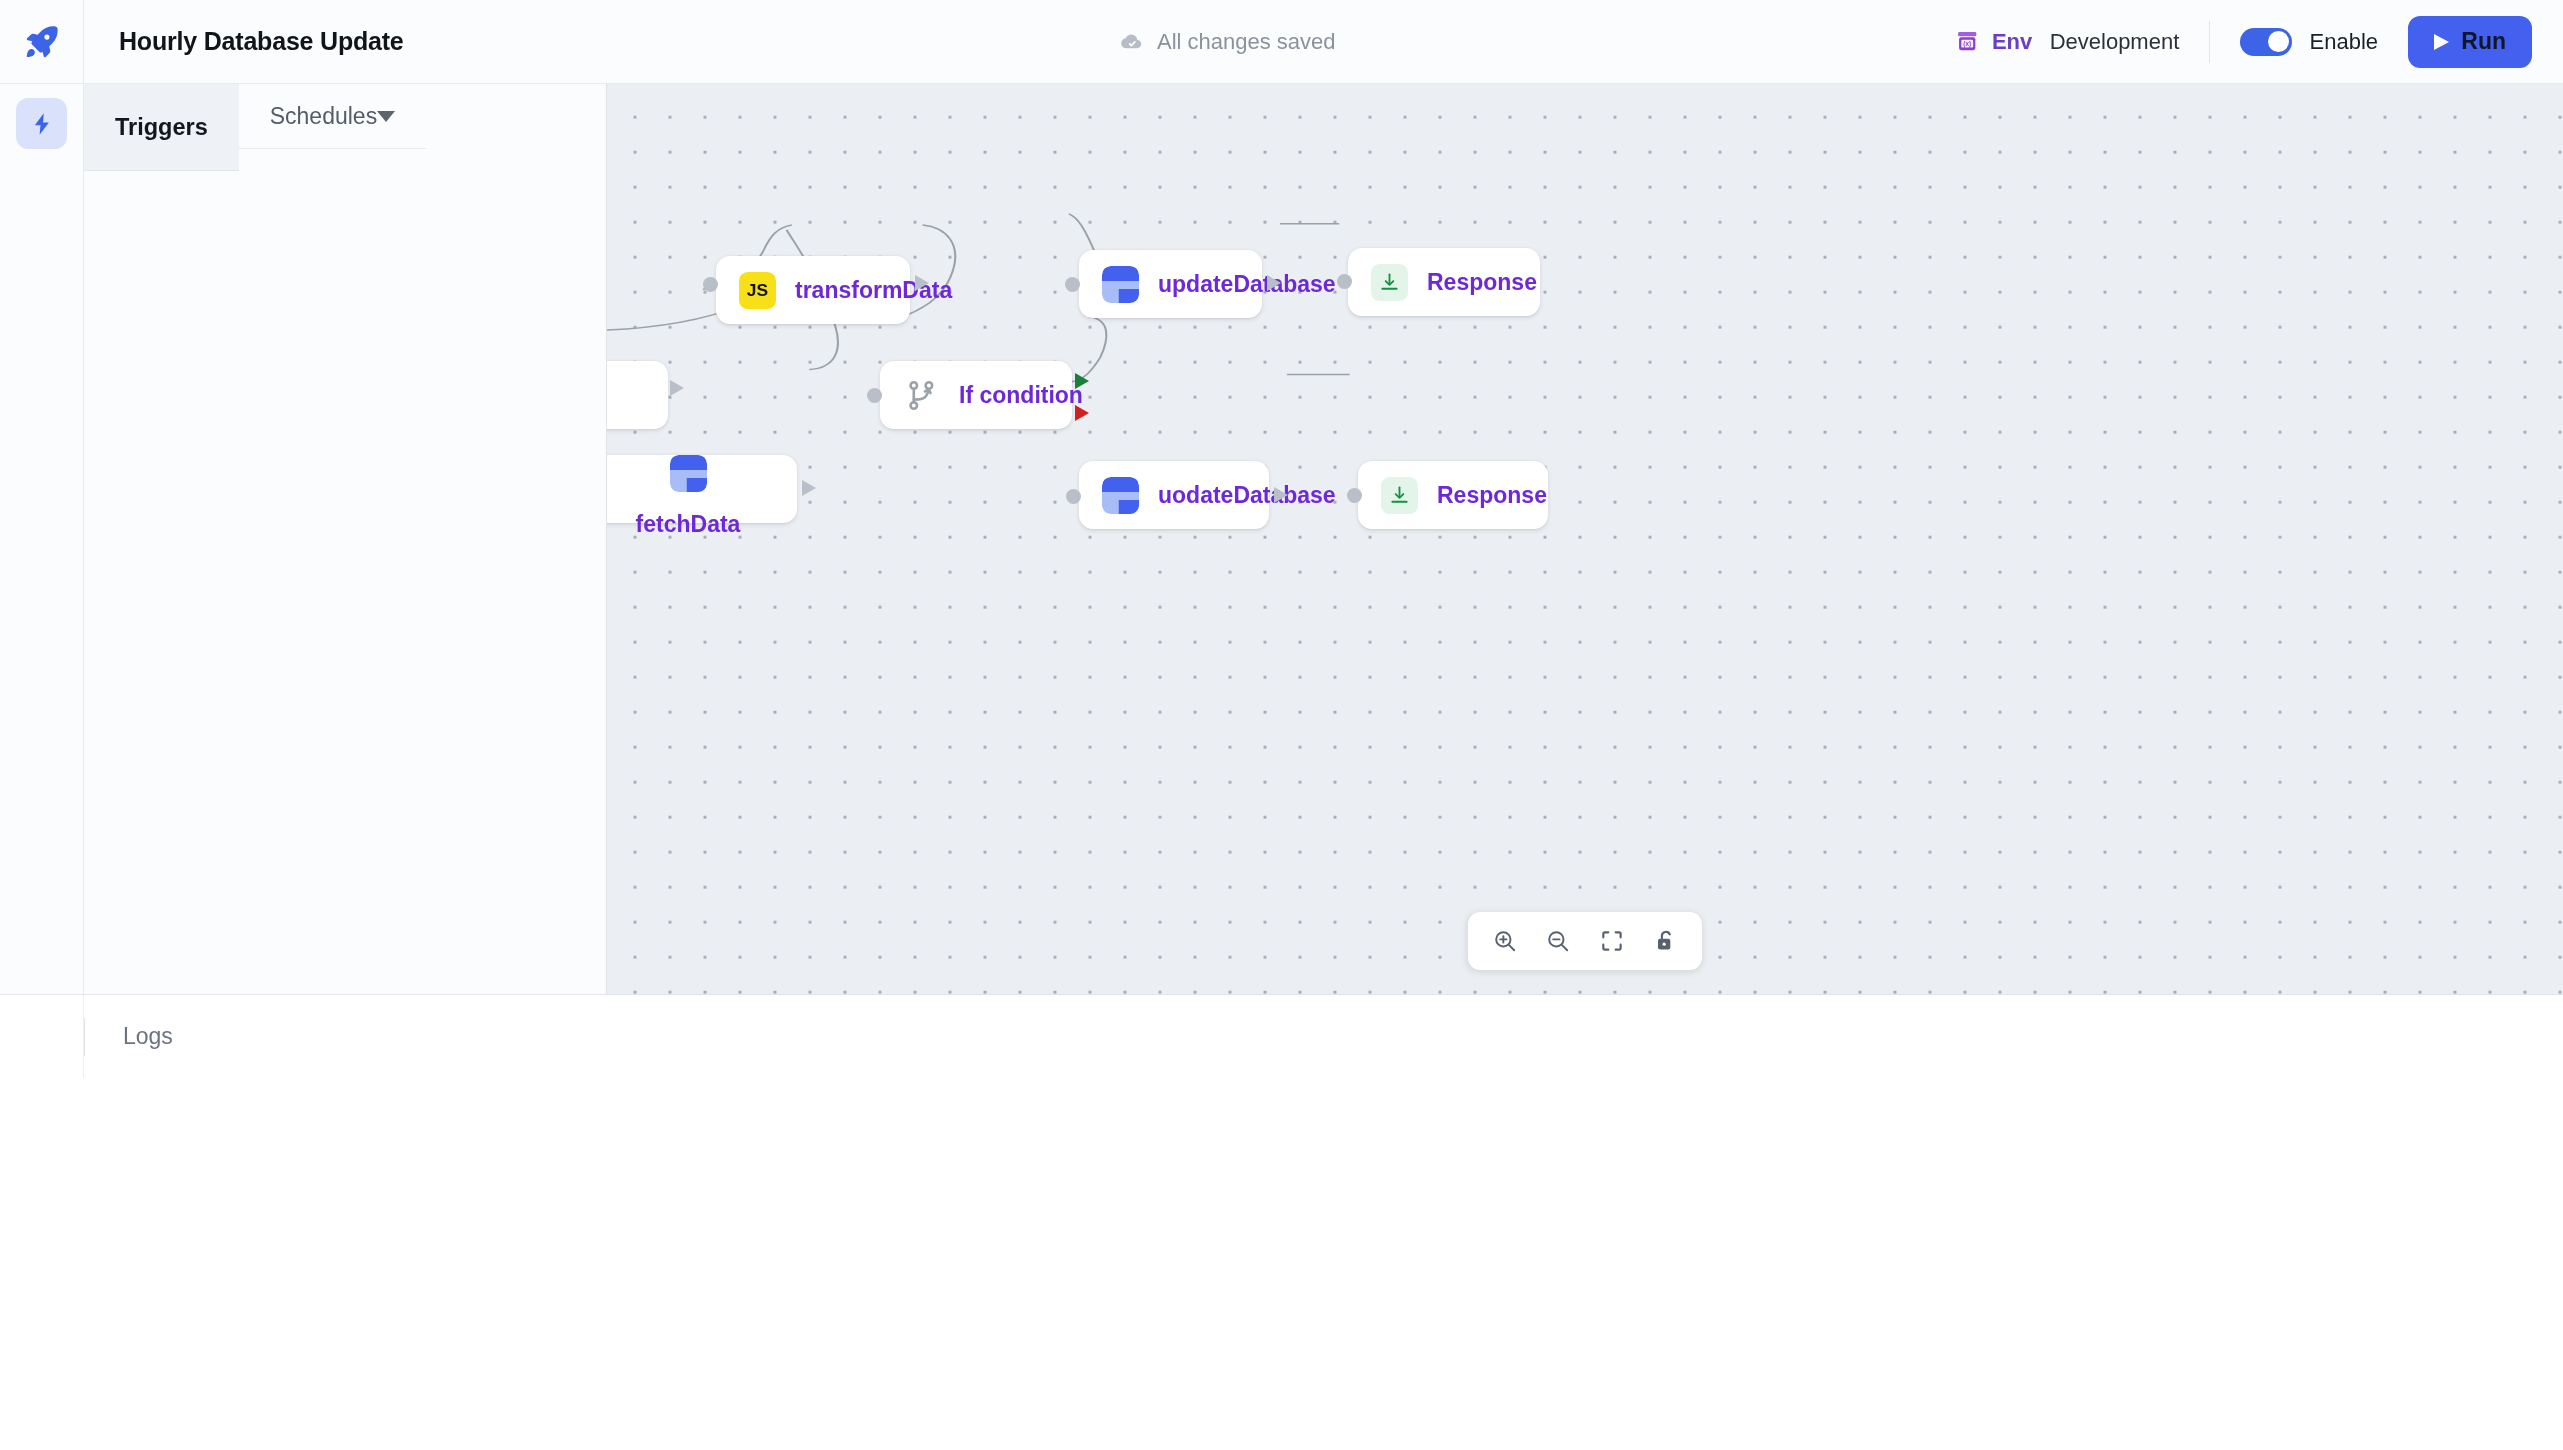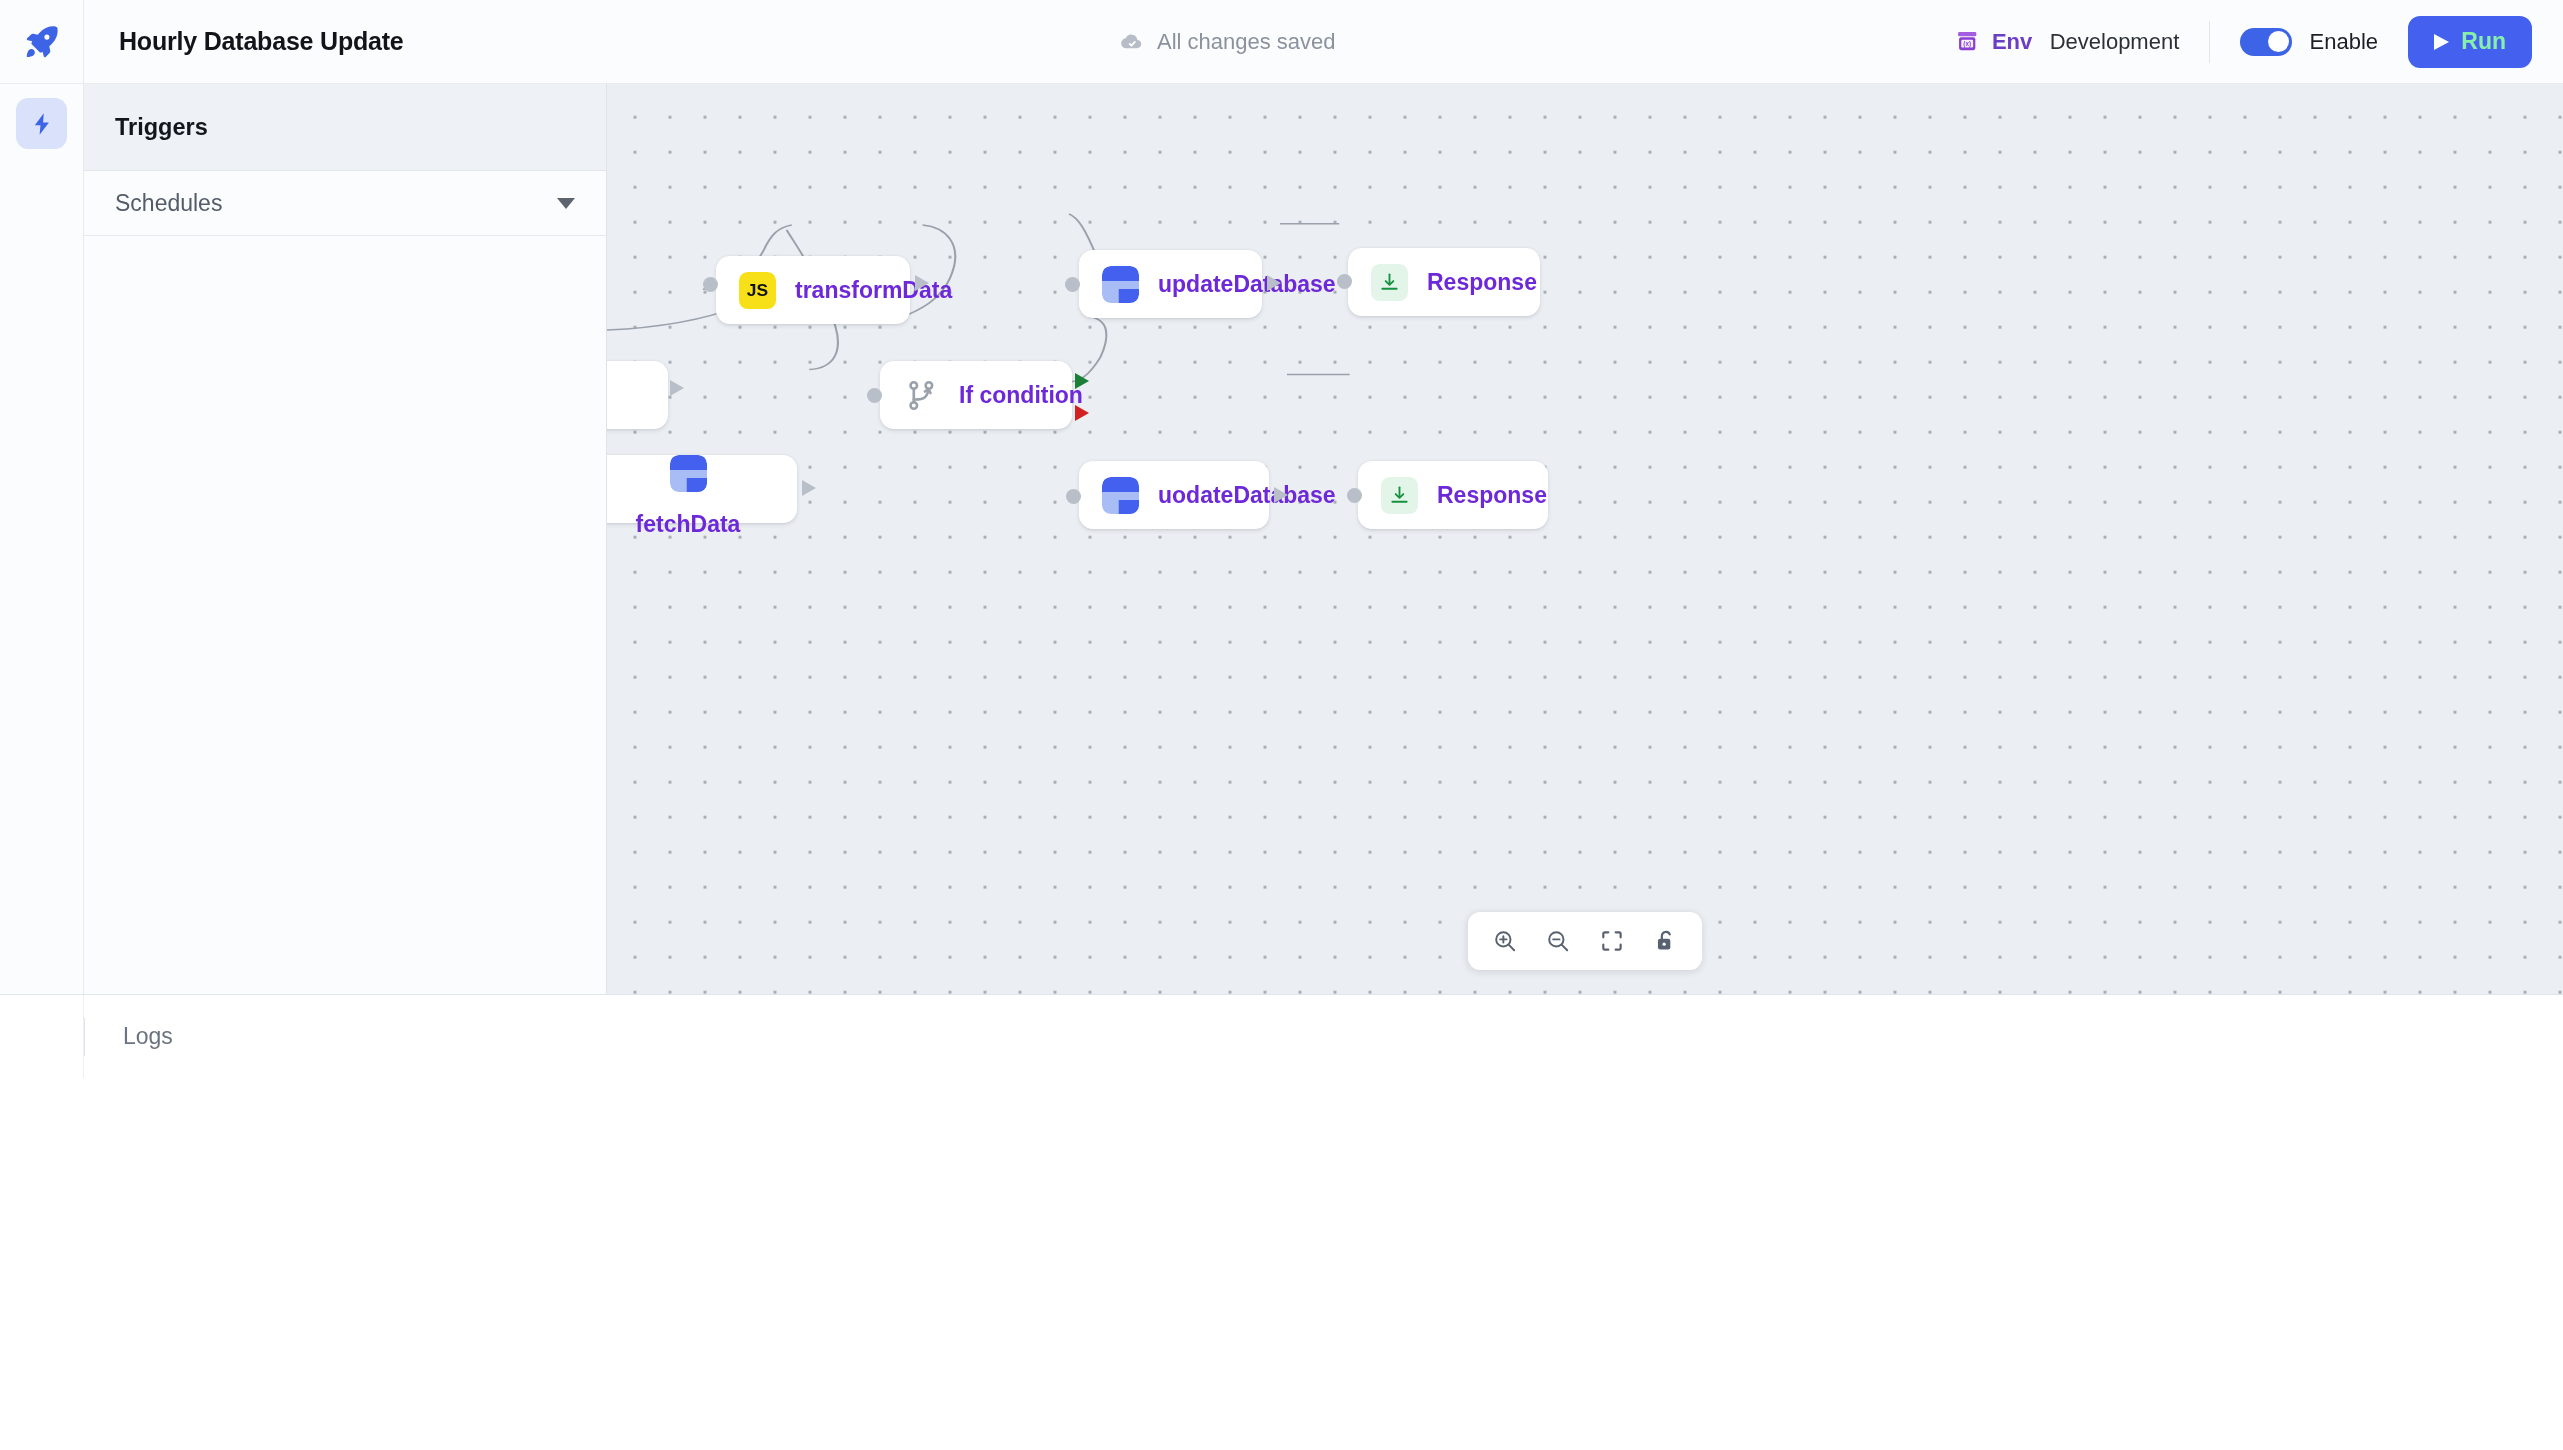--- a/index.html
+++ b/index.html
@@ -59,21 +59,21 @@
     background: #3d63e6; position: relative; flex: 0 0 52px;
   }
   .toggle .knob {
     position: absolute; top: 3.5px; right: 3.5px;
     width: 21px; height: 21px; border-radius: 50%; background: #fff;
   }
   .enable-label { font-size: 22px; color: #1b1f26; font-weight: 500; }
 
   .run-btn {
     display: flex; align-items: center; gap: 12.2px;
-    background: #4361ee; color: #86efac;
+    background: #4361ee; color: #0f172a;
     border: none; border-radius: 12.2px;
     height: 52px; padding: 16px 26px;
     font-size: 23px; font-weight: 600;
     font-family: "Liberation Sans", sans-serif;
     cursor: pointer;
   }
   .run-btn .play { width: 0; height: 0; border-left: 15px solid #fff;
     border-top: 8.7px solid transparent; border-bottom: 8.7px solid transparent; }
 
   
@@ -89,21 +89,21 @@
     width: 51px; height: 51px; border-radius: 12.2px;
     background: #d9e1fb; display: flex; align-items: center; justify-content: center;
     cursor: pointer;
   }
   .bolt { width: 26px; height: 26px; display: block; }
 
   
   .panel {
     width: 523px; flex: 0 0 523px; background: #fbfcfd;
     border-right: 0.9px solid #dfe3e8;
-    display: flex; flex-direction: column;
+    display: flex; 
   }
   .panel-header {
     height: 87px; display: flex; align-items: center;
     padding: 0 31px; background: #eef1f5;
     border-bottom: 0.9px solid #e2e6eb;
     font-size: 23.5px; font-weight: 600; color: #13171d;
   }
   .panel-row {
     height: 65px; display: flex; align-items: center; justify-content: space-between;
     padding: 0 31px; border-bottom: 0.9px solid #e6eaee;

